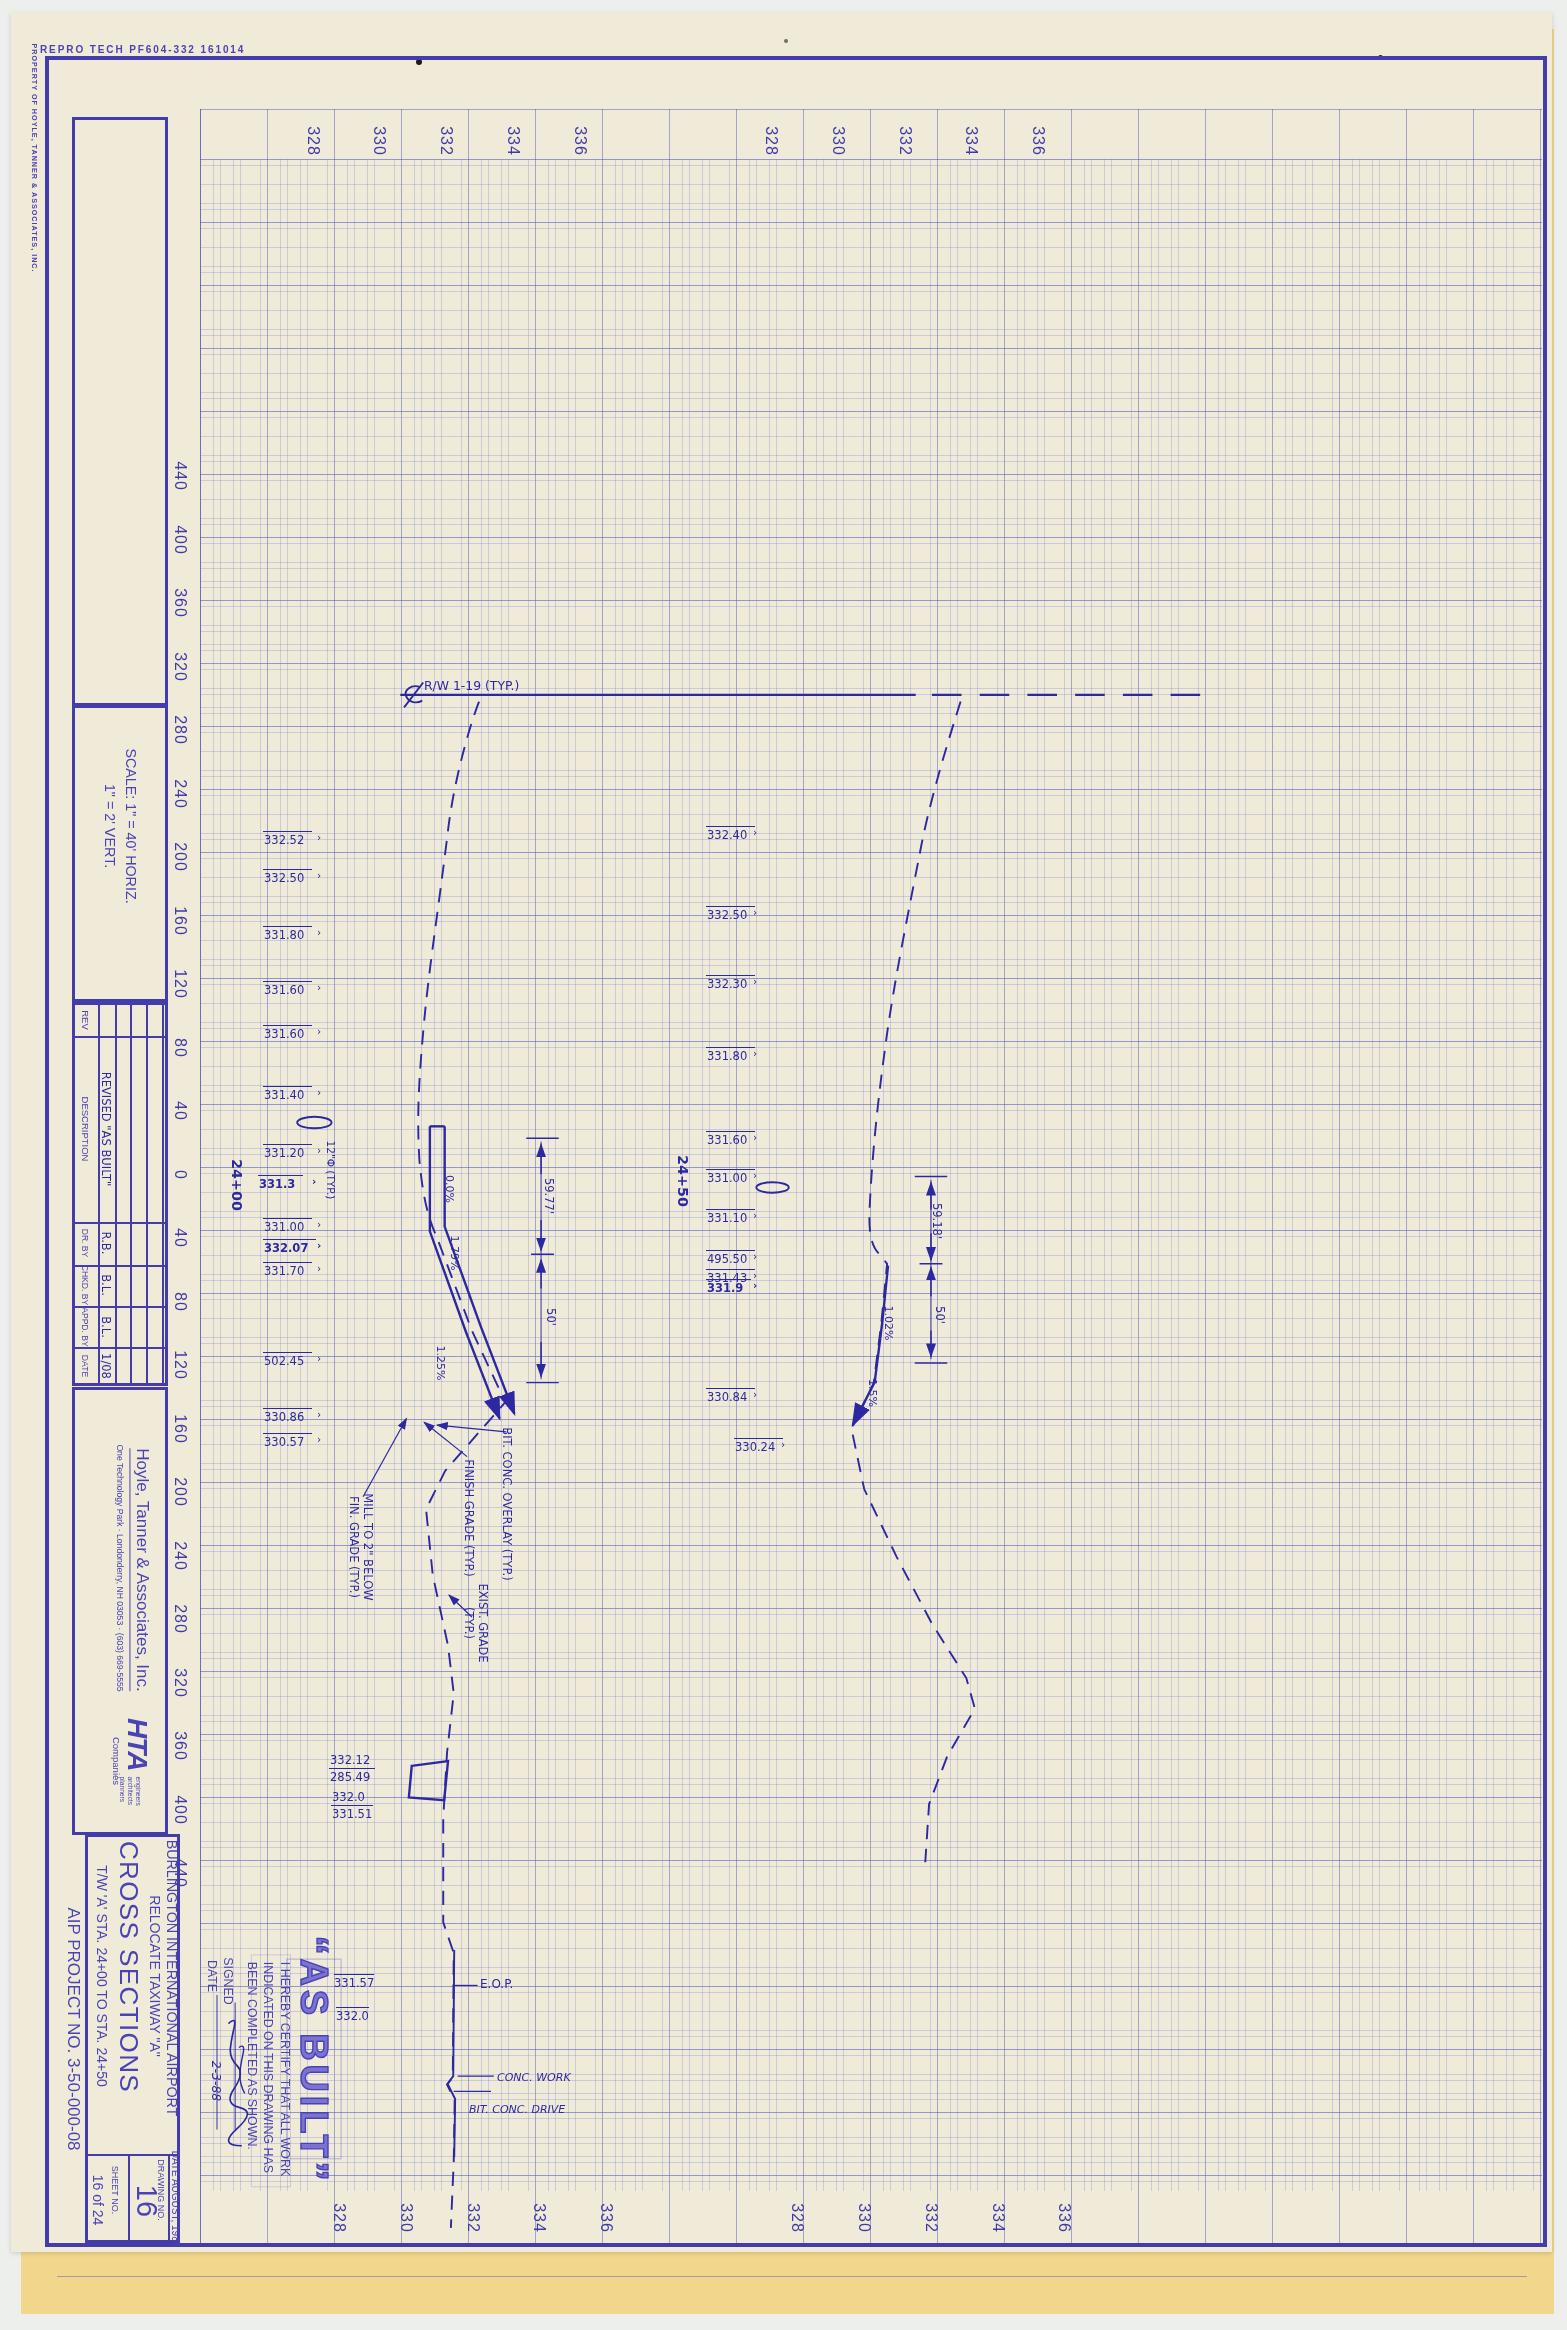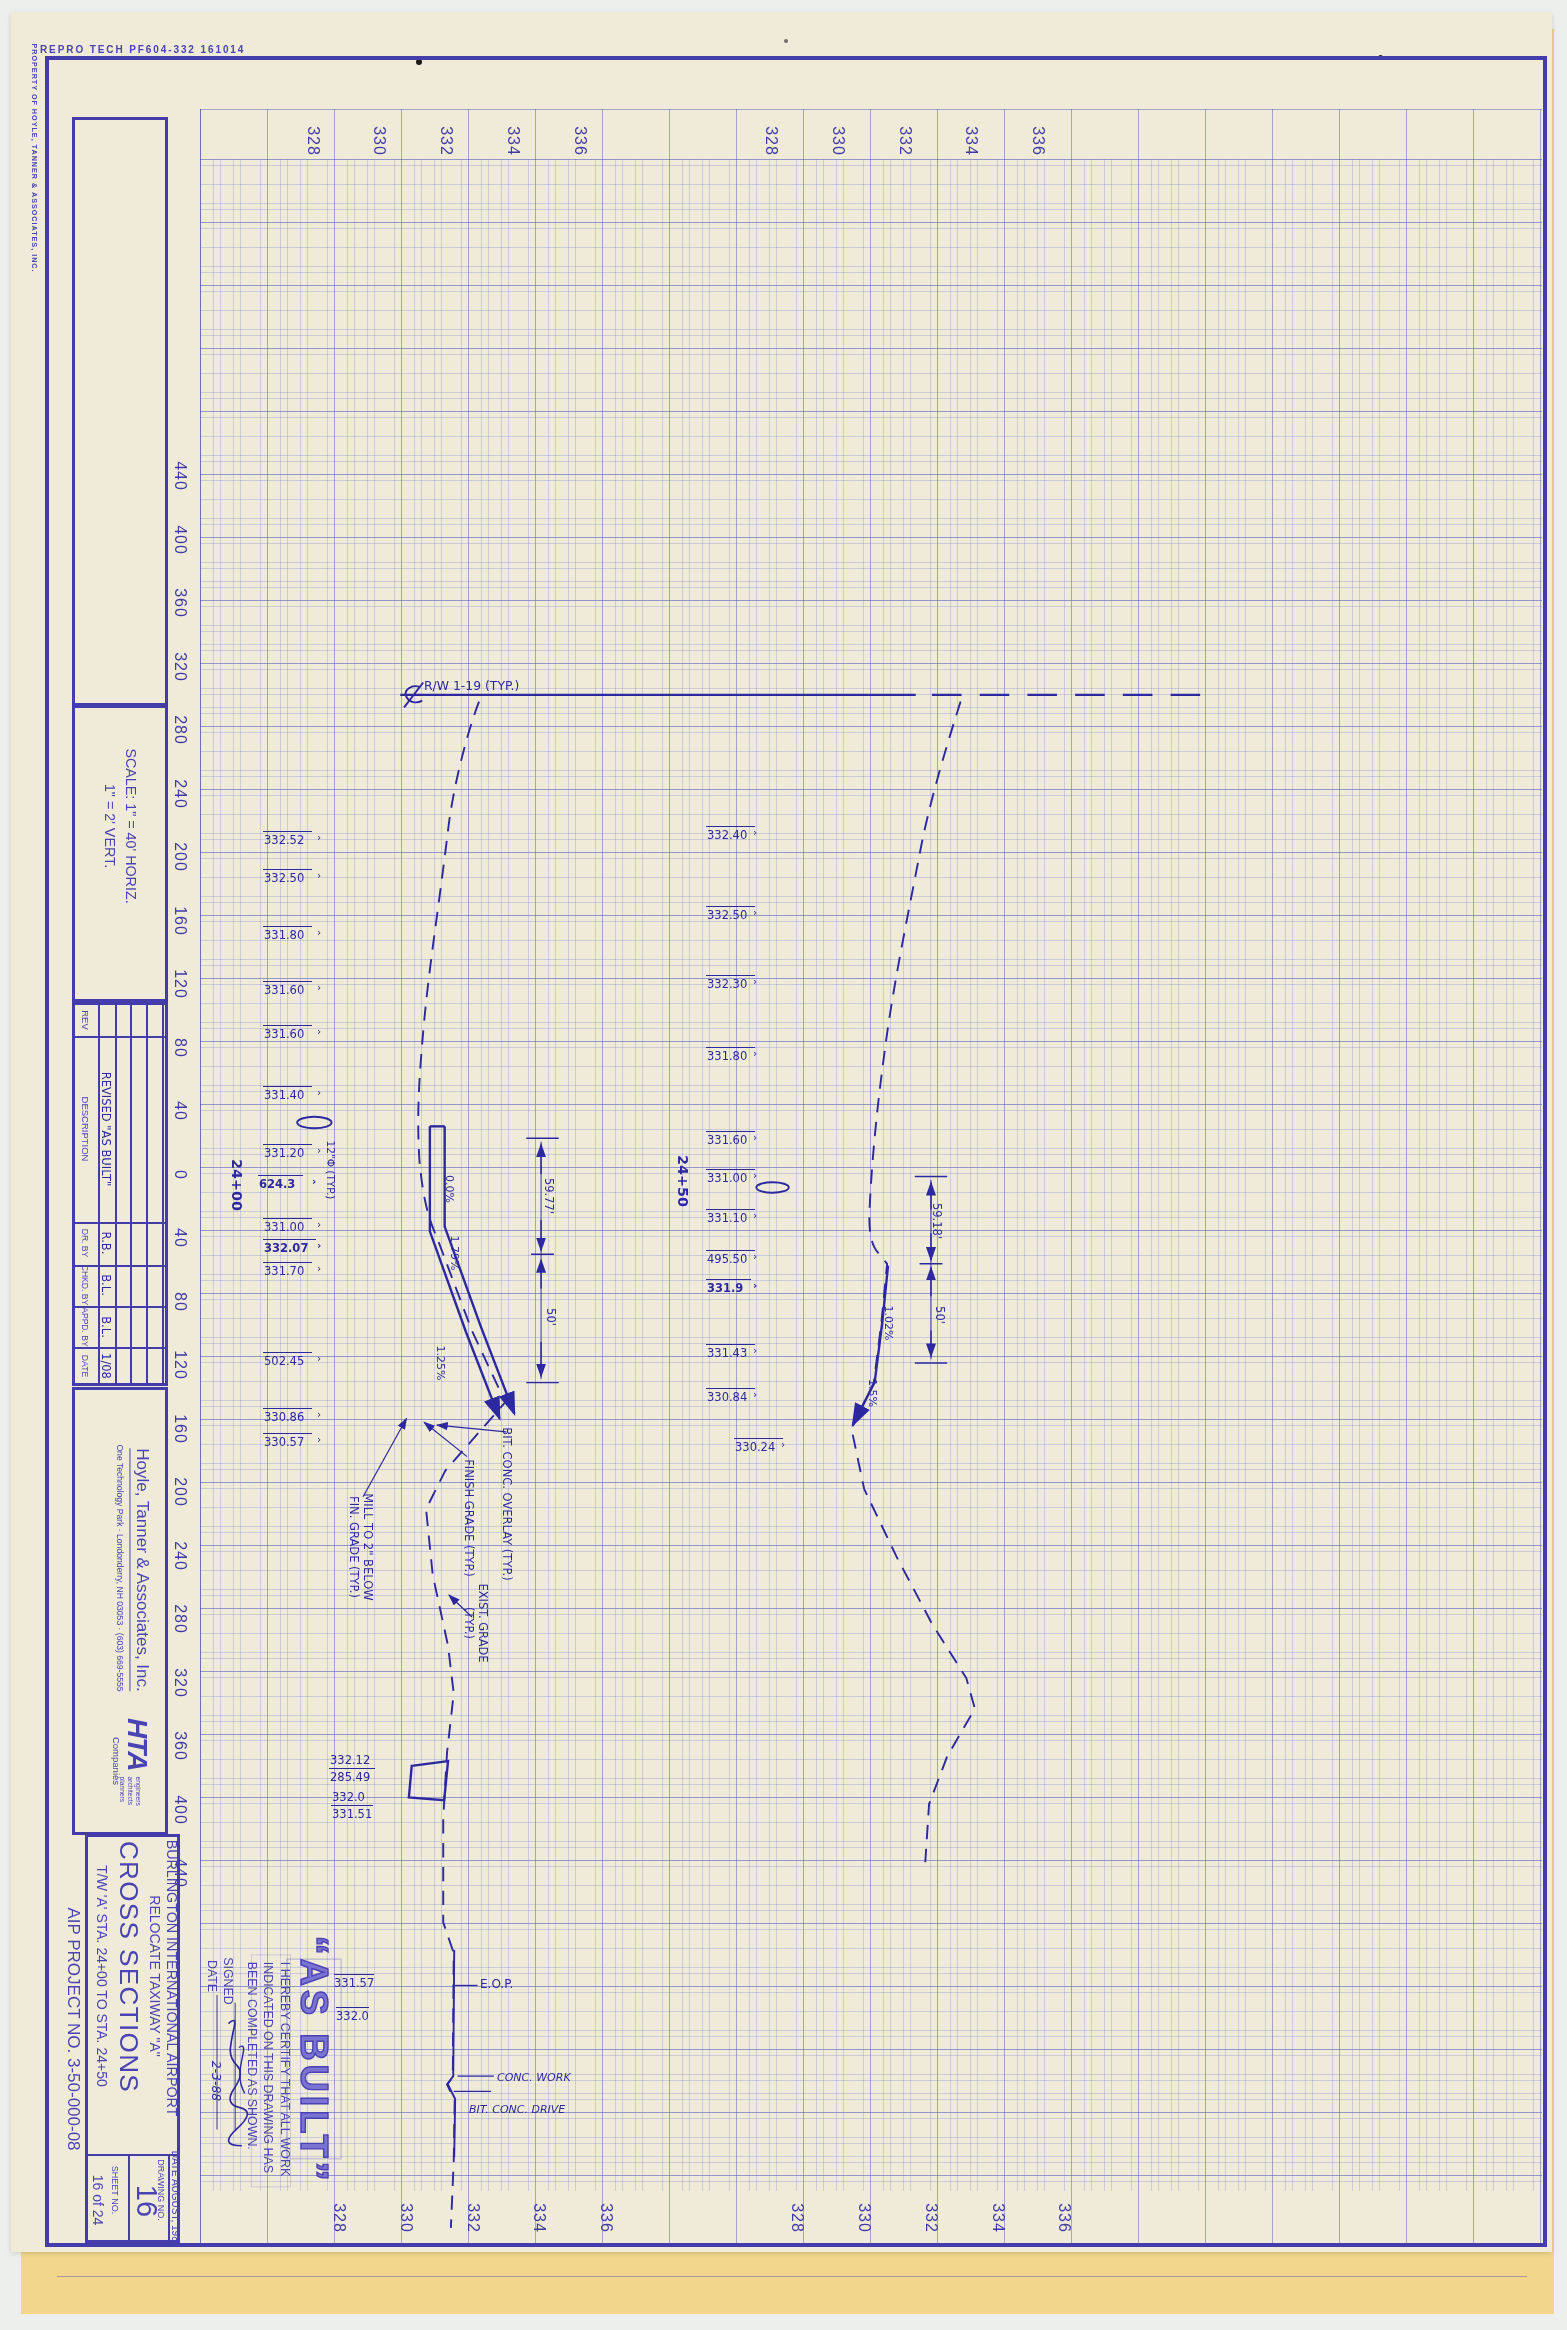--- a/index.html
+++ b/index.html
@@ -212,21 +212,21 @@
     <div class="abs co hand" style="left: 263px; top: 1025px;">
     <span class="cv">331.60</span><span class="tick">›</span>
   </div>
     <div class="abs co hand" style="left: 263px; top: 1086px;">
     <span class="cv">331.40</span><span class="tick">›</span>
   </div>
     <div class="abs co hand" style="left: 263px; top: 1144px;">
     <span class="cv">331.20</span><span class="tick">›</span>
   </div>
     <div class="abs co hand b" style="left: 258px; top: 1175px;">
-    <span class="cv">624.3</span><span class="tick">›</span>
+    <span class="cv">331.3</span><span class="tick">›</span>
   </div>
     <div class="abs co hand" style="left: 263px; top: 1218px;">
     <span class="cv">331.00</span><span class="tick">›</span>
   </div>
     <div class="abs co hand" style="left: 263px; top: 1262px;">
     <span class="cv">331.70</span><span class="tick">›</span>
   </div>
     <div class="abs co hand b" style="left: 263px; top: 1239px;">
     <span class="cv">332.07</span><span class="tick">›</span>
   </div>
@@ -262,21 +262,21 @@
   </div>
     <div class="abs co coB hand" style="left: 706px; top: 1209px;">
     <span class="cv">331.10</span><span class="tick">›</span>
   </div>
     <div class="abs co coB hand" style="left: 706px; top: 1250px;">
     <span class="cv">495.50</span><span class="tick">›</span>
   </div>
     <div class="abs co coB hand b" style="left: 706px; top: 1279px;">
     <span class="cv">331.9</span><span class="tick">›</span>
   </div>
-    <div class="abs co coB hand" style="left: 706px; top: 1344px;">
+    <div class="abs co coB hand" style="left: 706px; top: 1269px;">
     <span class="cv">331.43</span><span class="tick">›</span>
   </div>
     <div class="abs co coB hand" style="left: 706px; top: 1388px;">
     <span class="cv">330.84</span><span class="tick">›</span>
   </div>
     <div class="abs co coB hand" style="left: 706px; top: 1438px; margin-left: 28px;">
     <span class="cv">330.24</span><span class="tick">›</span>
   </div>
   </div>
 

